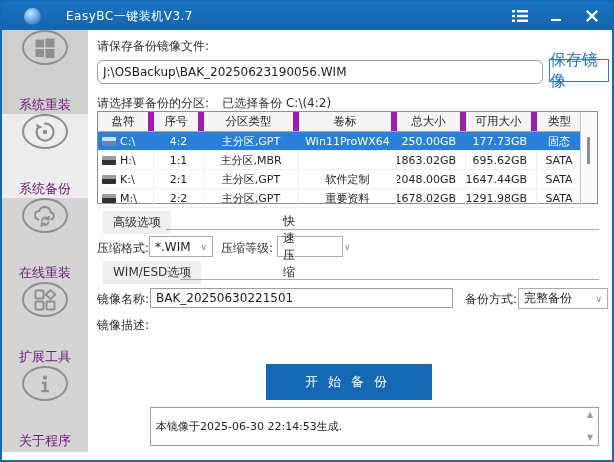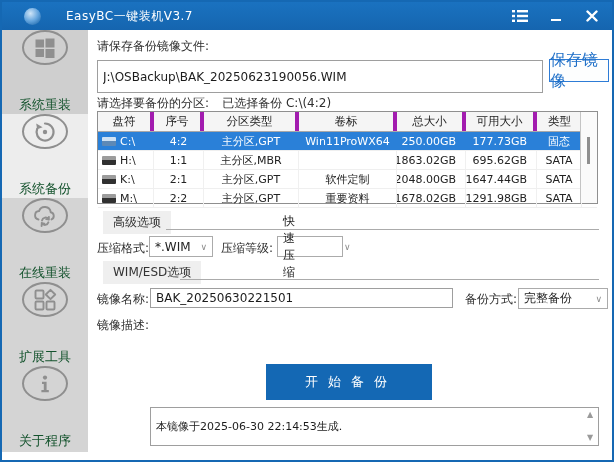--- a/index.html
+++ b/index.html
@@ -9,36 +9,36 @@
   .appicon{width:17px;height:17px;border-radius:50%;margin-left:22px;background:radial-gradient(circle at 38% 32%,#cfe5f8,#63a4dd 50%,#1c66a9 90%);flex:0 0 auto;}
   .title{color:#fff;font-size:12px;margin-left:25px;letter-spacing:.5px;}
   .wincontrols{margin-left:auto;display:flex;align-items:center;gap:16px;margin-right:10px;}
   .wc{width:20px;height:20px;display:flex;align-items:center;justify-content:center;color:#fff;cursor:pointer;}
   
   .sidebar{position:absolute;left:0;top:28px;width:86px;height:422px;background:#D6D6D6;}
   .side-item{height:84px;display:flex;flex-direction:column;align-items:center;justify-content:center;gap:7px;background:#D4D4D4;cursor:pointer;}
   .side-item.first{background:#CFCFCF;}
   .side-item.sel{background:#EDEDED;}
   .side-icon{width:42px;height:42px;border:2px solid #8f8f8f;border-radius:50%;display:flex;align-items:center;justify-content:center;}
-  .side-label{font-size:13px;color:#14532d;margin-top:24px;}
+  .side-label{font-size:13px;color:#701a75;margin-top:24px;}
   
   .main{position:absolute;left:86px;top:28px;right:0;bottom:0;background:#fff;}
   .abs{position:absolute;}
   .lbl{font-size:12px;color:#2f2f2f;white-space:nowrap;}
   .tinput{box-sizing:border-box;border:1px solid #9e9e9e;background:#fff;font-size:12px;color:#1c1c1c;padding:2px 5px;font-family:"DejaVu Sans","Liberation Sans",sans-serif;outline:none;}
   .btn-outline{box-sizing:border-box;border:1px solid #2E7CD6;background:#fdfefe;color:#1E6FC8;font-size:16px;display:flex;align-items:center;justify-content:center;cursor:pointer;}
   .selectbox{box-sizing:border-box;border:1px solid #ababab;background:#fff;font-size:12px;color:#222;display:flex;align-items:center;justify-content:space-between;padding:0 5px;cursor:pointer;}
   .chev{color:#8a8a8a;font-size:9px;margin-left:4px;}
   .tab-chip{background:#EFEFEF;color:#333;font-size:12px;padding:3px 10px;display:inline-block;cursor:pointer;}
   .groupline{background:#ABABAB;height:1px;}
   
   .table{box-sizing:border-box;border:1px solid #8f8f8f;background:#fff;position:relative;font-size:11px;color:#222;}
   .t-grid{display:grid;grid-template-columns:56px 50px 95px 98px 69px 71px 45px;}
   .t-head{height:19px;background:#F5F5F5;border-bottom:1px solid #a8a8a8;}
-  .th{display:flex;align-items:center;justify-content:center;border-right:4px solid #a21caf;font-size:11.5px;color:#1d1d1d;}
+  .th{display:flex;align-items:center;justify-content:center;border-right:6px solid #a21caf;font-size:11.5px;color:#1d1d1d;}
   .t-row{height:18px;border-bottom:1px solid #efefef;cursor:pointer;}
   .t-row:last-of-type{border-bottom:none;}
   .td{display:flex;align-items:center;justify-content:center;border-right:1px solid #f0f0f0;white-space:nowrap;overflow:hidden;}
   .td.drv{justify-content:flex-start;padding-left:4px;gap:4px;}
   .td.num{justify-content:flex-end;padding-right:9px;}
   .t-row.sel{background:#2A80D8;color:#fff;}
   .t-row.sel .td{border-right-color:#2A80D8;}
   .disk-icon{width:14px;height:9px;border-radius:1px;background:linear-gradient(180deg,#9c9c9c 0 42%,#303030 42% 100%);flex:0 0 auto;}
   .t-row.sel .disk-icon{background:linear-gradient(180deg,#cfe2f4 0 42%,#5d89b6 42% 100%);}
   .scrolltrack{position:absolute;top:0;right:0;bottom:0;width:16px;background:#FAFAFA;border-left:1px solid #c4c4c4;}
@@ -140,21 +140,21 @@
           </svg>
       </span>
       <span class="side-label">关于程序</span>
     </div>
   </div>
 
   <div class="main">
 
     <div class="abs lbl" style="left:9px;top:8px;">请保存备份镜像文件:</div>
 
-    <input class="abs tinput" style="left: 9px; top: 30px; width: 446px; height: 33px;" value="J:\OSBackup\BAK_20250623190056.WIM">
+    <input class="abs tinput" style="left: 9px; top: 30px; width: 446px; height: 24px; border-radius: 6px;" value="J:\OSBackup\BAK_20250623190056.WIM">
     <div class="abs btn-outline" style="left:461px;top:29px;width:60px;height:23px;">保存镜像</div>
 
     <div class="abs" style="left:9px;top:62px;">
       <span class="lbl">请选择要备份的分区:</span>
       <span class="lbl" style="margin-left:8px;">已选择备份 C:\(4:2)</span>
     </div>
 
     <div class="abs table" style="left:9px;top:81px;width:501px;height:93px;">
       <div class="t-grid t-head">
         <div class="th">盘符</div>

